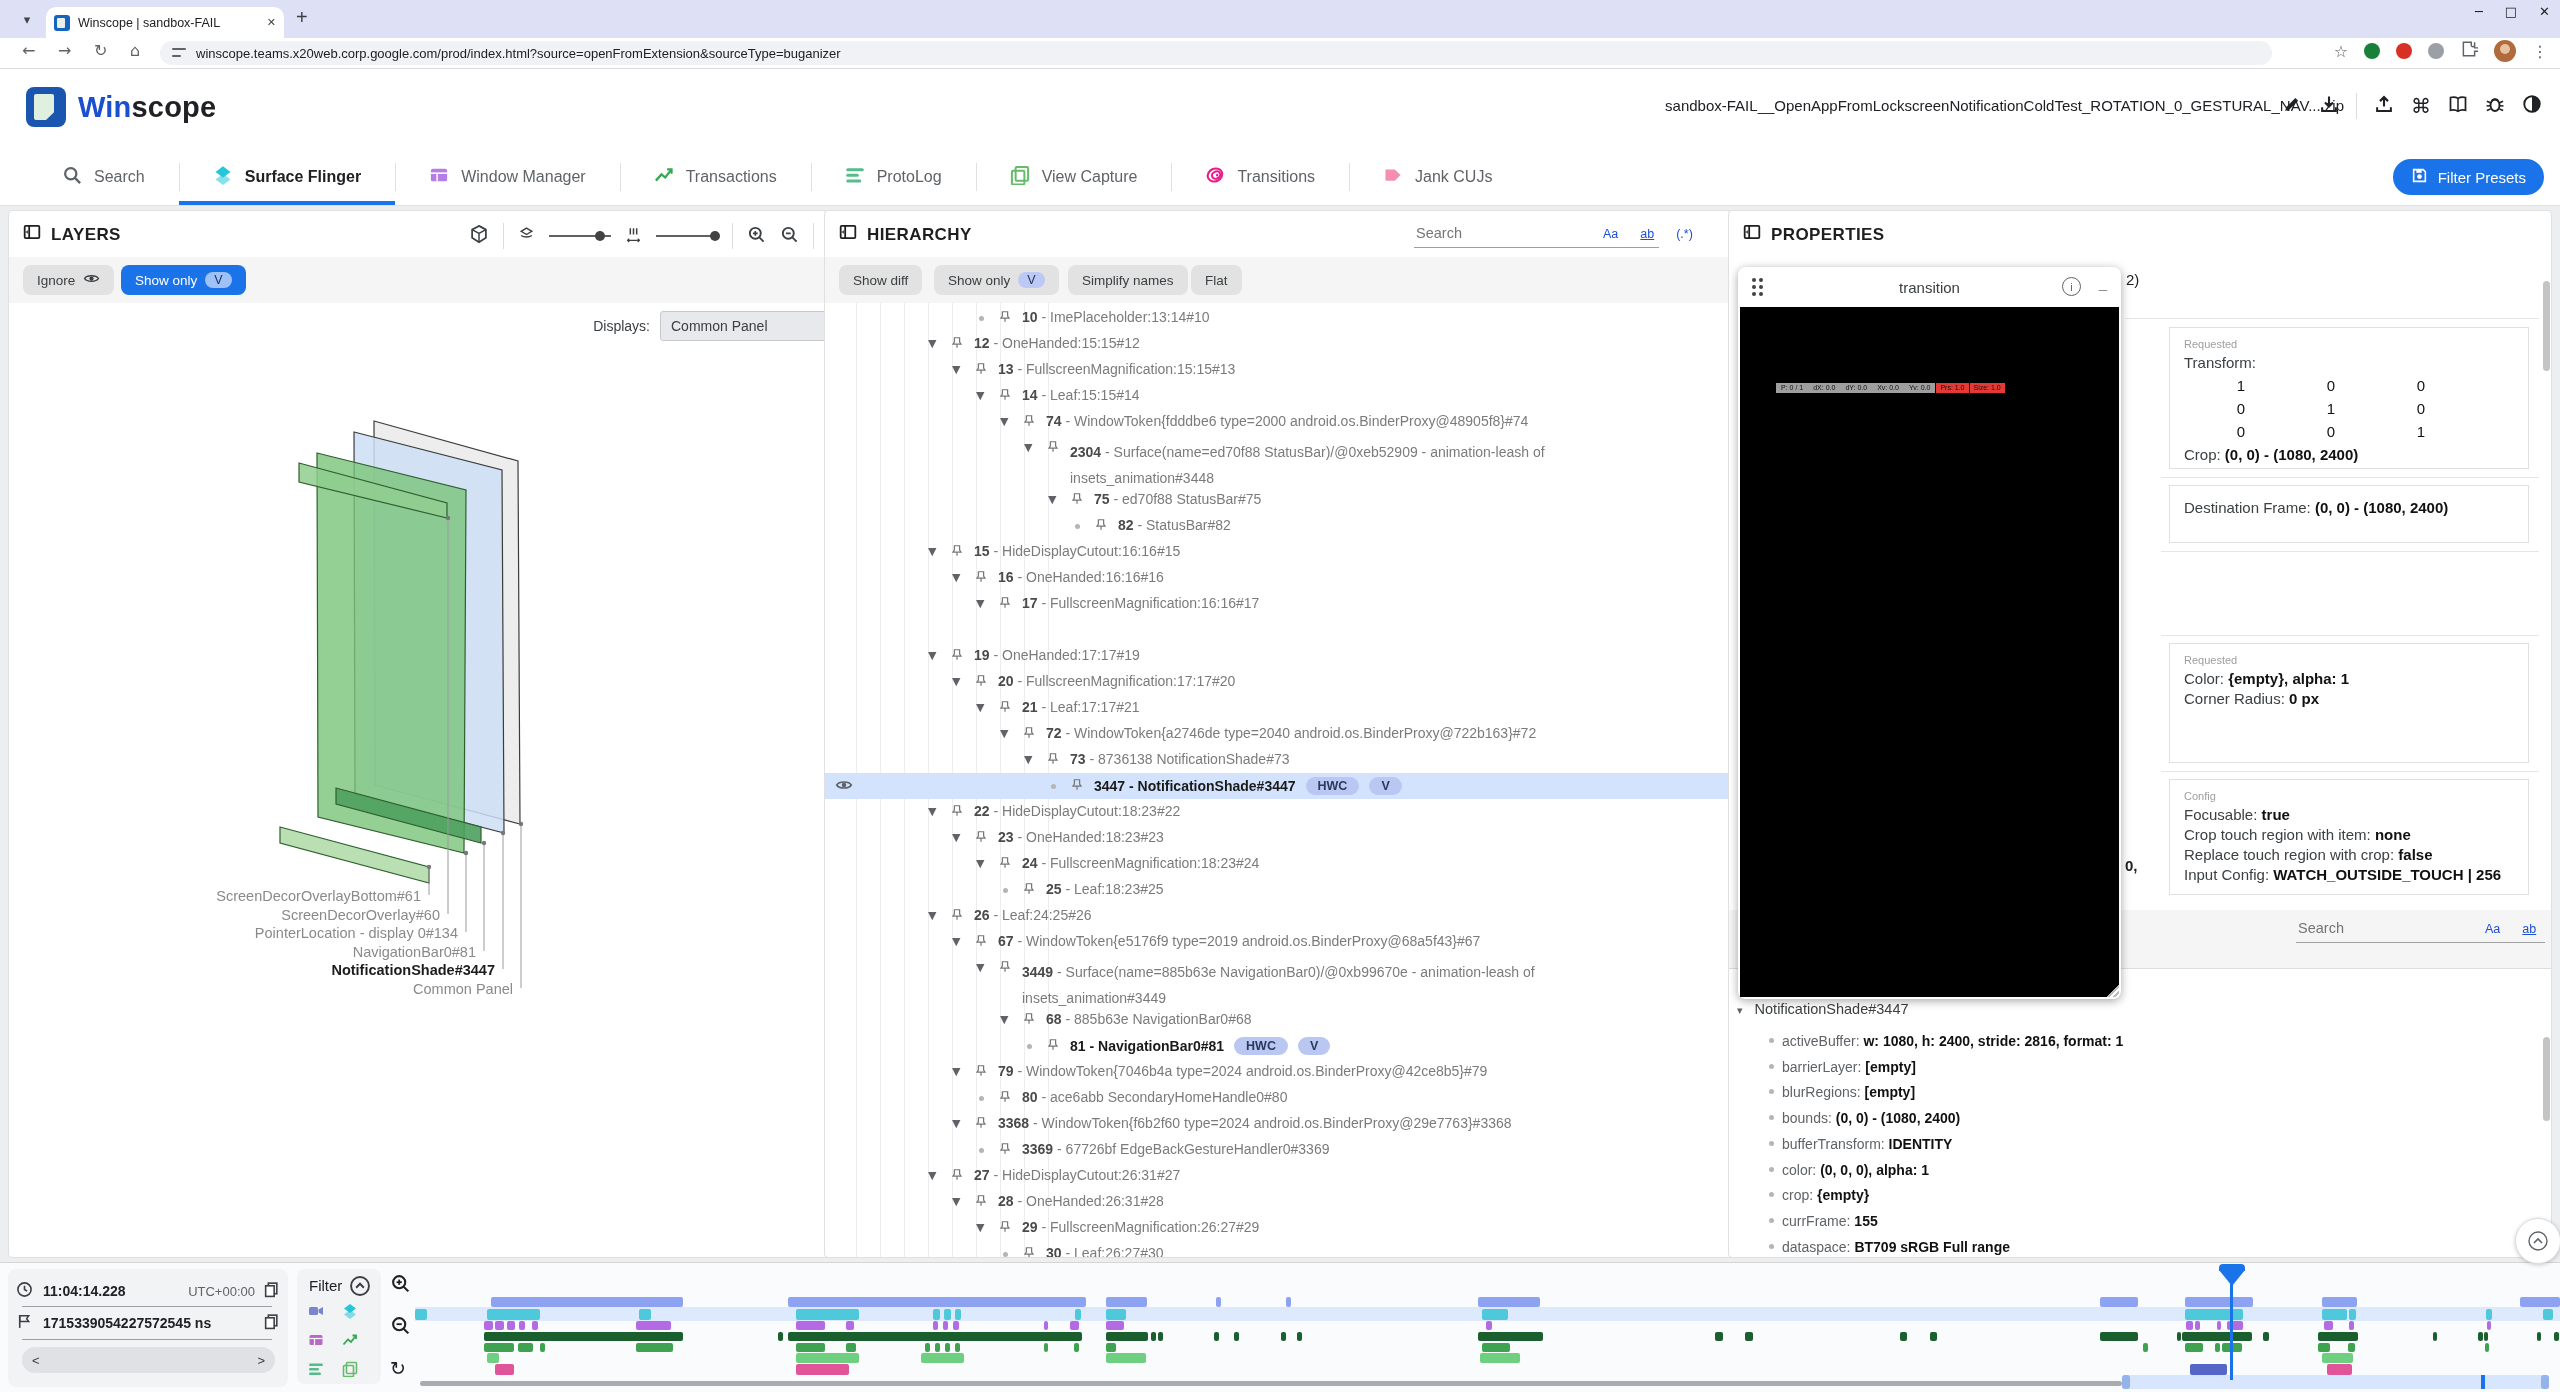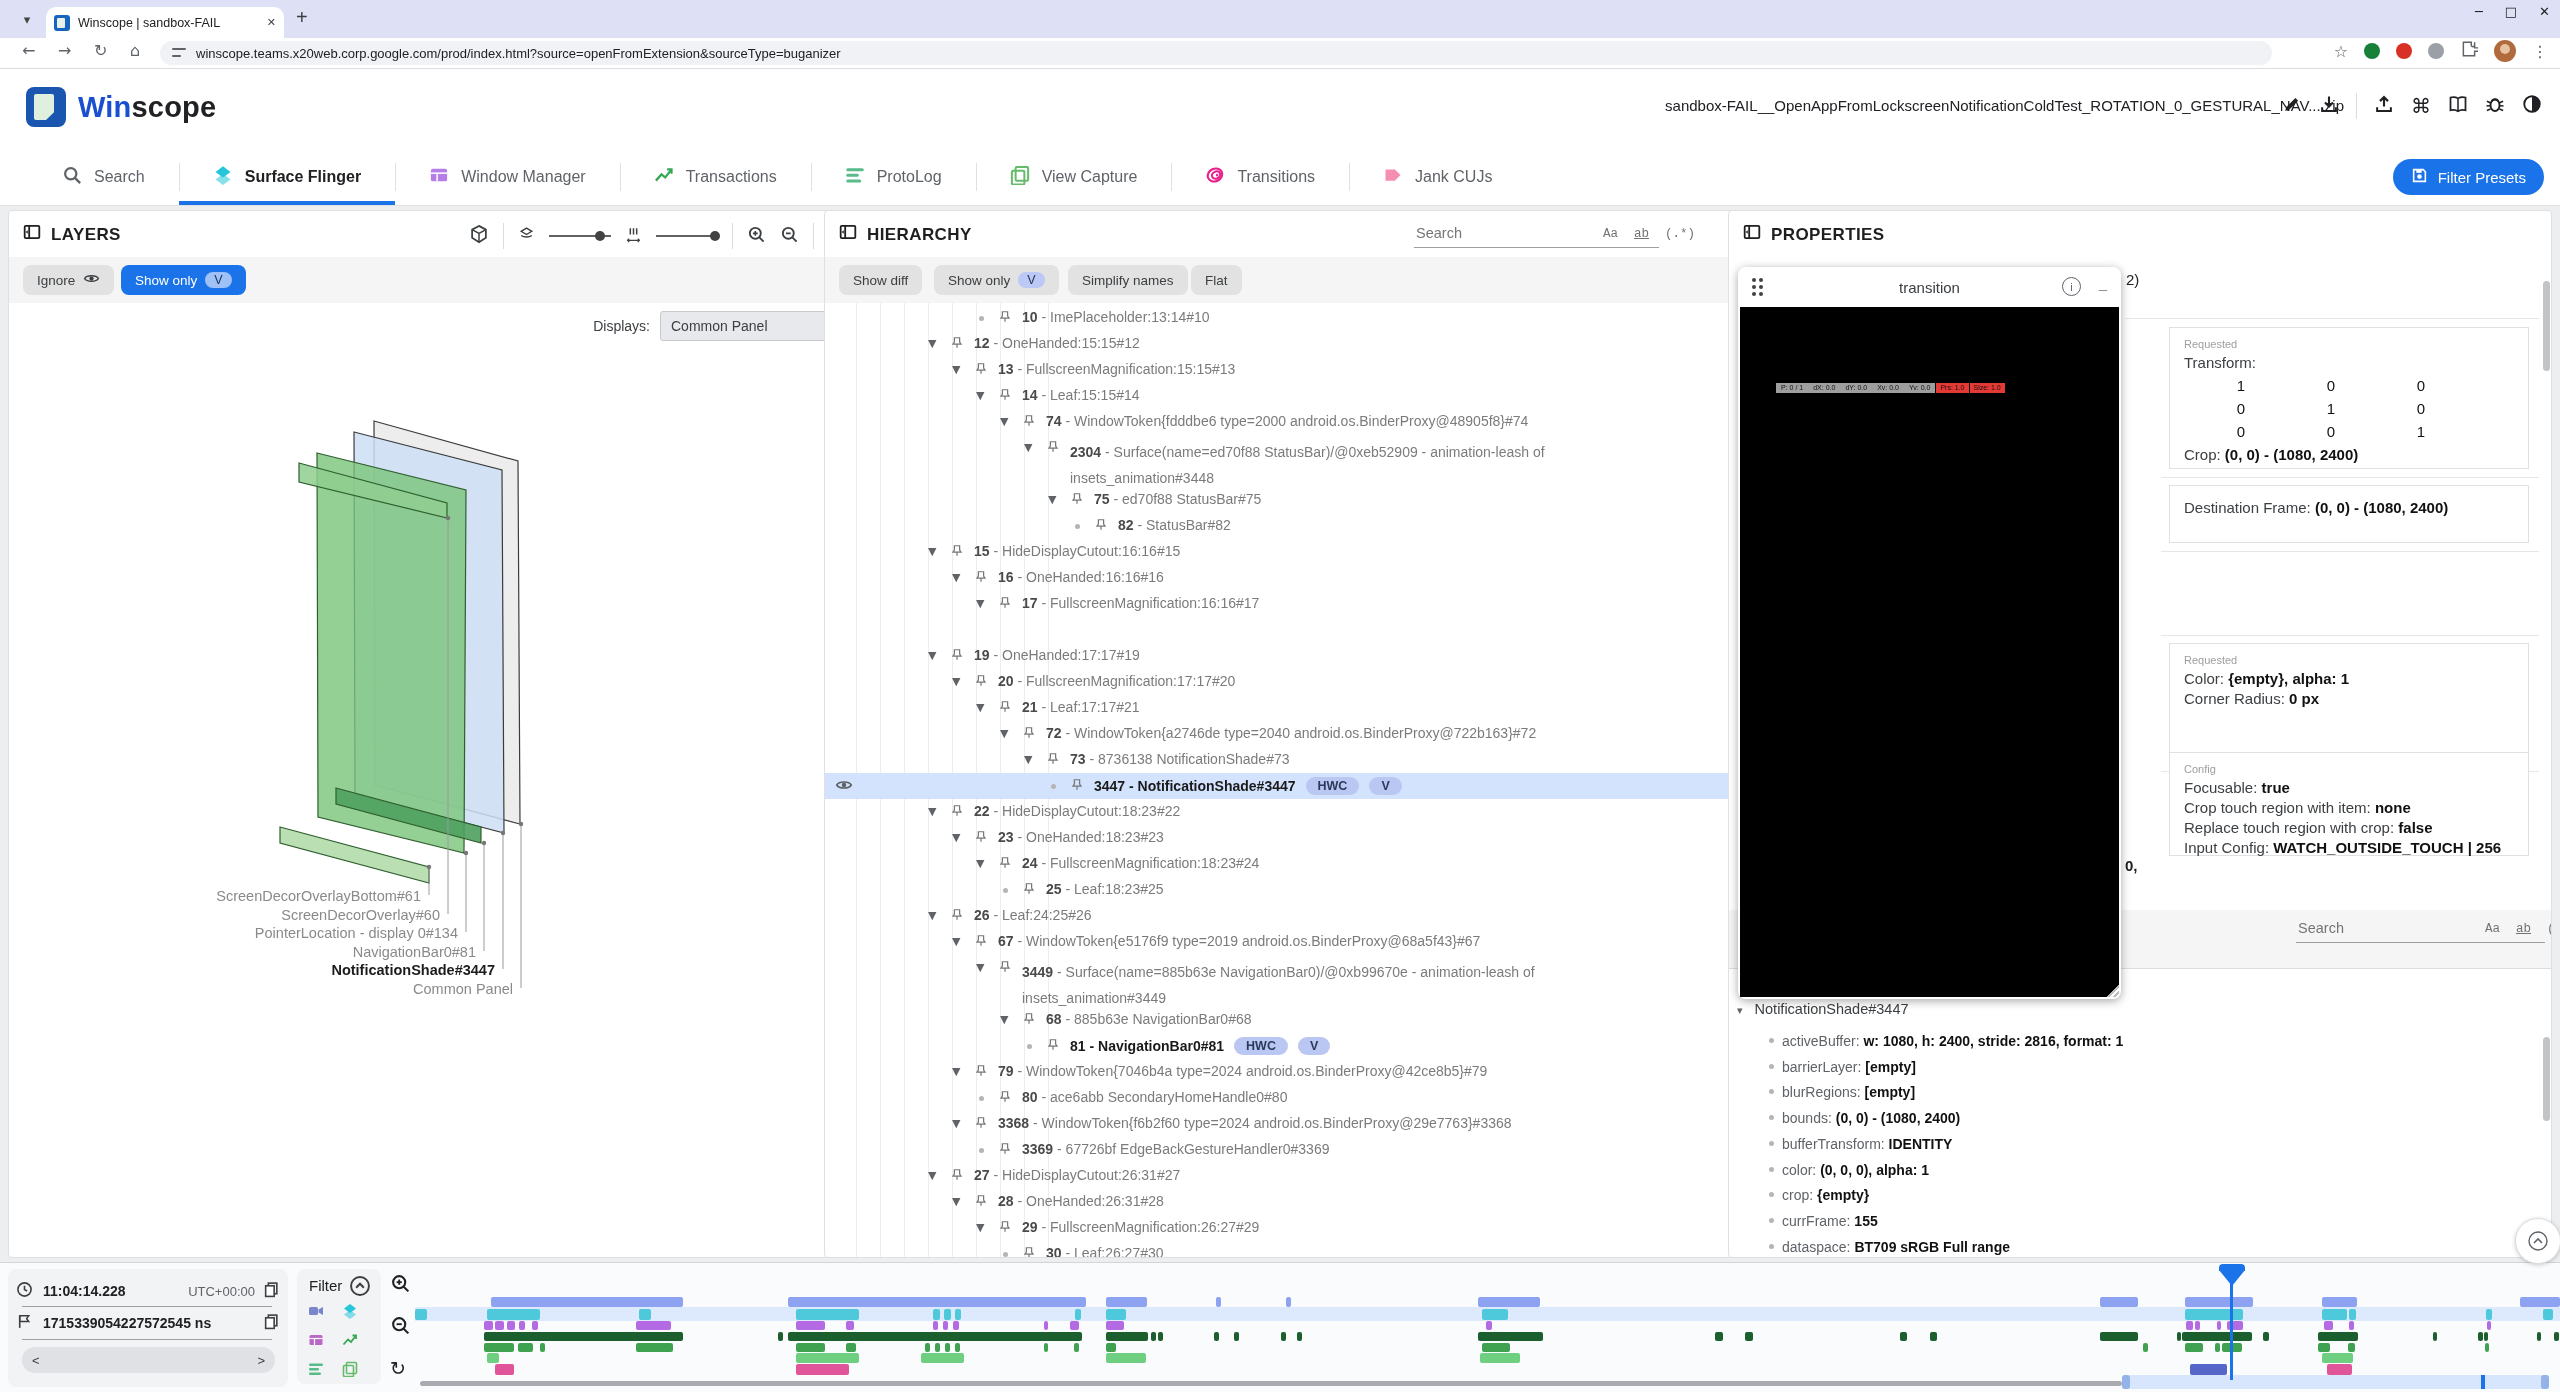--- a/index.html
+++ b/index.html
@@ -73,21 +73,21 @@
   .slider i{position:absolute;right:-2px;top:-4px;width:10px;height:10px;border-radius:50%;background:#424242;}
   .displays{position:absolute;right:12px;top:54px;display:flex;align-items:center;gap:10px;font-size:14px;color:#3c4043;}
   .displays .sel{width:182px;height:30px;background:#e7e9ec;border:1px solid #c7c9cc;border-radius:3px;
                  display:flex;align-items:center;justify-content:space-between;padding:0 10px;box-sizing:border-box;font-size:14px;}
   .lay-label{position:absolute;font-size:14.5px;color:#8a8a8a;white-space:nowrap;}
   .lay-label.bold{color:#1c1c1c;font-weight:bold;}
 
   
   .search-box{position:absolute;display:flex;align-items:flex-end;border-bottom:1px solid #9e9e9e;}
   .search-box input{border:none;outline:none;background:transparent;font-size:14.5px;font-family:inherit;flex:1;color:#202124;padding:0 0 6px 2px;}
-  .match-ics{display:flex;gap:16px;font-size:12.5px;color:#737373;padding-bottom:6px;font-family:Liberation Mono, monospace;}
+  .match-ics{display:flex;gap:22px;font-size:12.5px;color:#1d4ed8;padding-bottom:6px;}
   .match-ics .u{text-decoration:underline;}
   #tree{position:absolute;left:0;top:92px;right:8px;bottom:0;}
   .guide{position:absolute;top:0;bottom:0;width:1px;background:#ededed;}
   .trow{position:absolute;left:0;right:0;height:26px;font-size:14px;color:#7b7b7b;}
   .trow.sel{background:#d3e3fd;}
   .trow .arr{position:absolute;font-size:11px;color:#5f6368;top:6px;}
   .trow .blt{position:absolute;width:5px;height:5px;border-radius:50%;background:#b5b5b5;top:11px;}
   .trow .pin{position:absolute;top:5px;}
   .trow .txt{position:absolute;top:4px;white-space:nowrap;}
   .trow .txt b{color:#4a4a4a;font-weight:bold;}
@@ -780,21 +780,21 @@
         <div class="pl"><span>Destination Frame: </span><b>(0, 0) - (1080, 2400)</b></div>
       </div>
       <div class="pdiv" style="top:340px"></div>
       <div class="pdiv" style="top:424px"></div>
       <div class="pcard" style="top:432px;height:120px" id="card-requested">
         <div class="sec">Requested</div>
       <div class="pl"><span>Color: </span><b>{empty}, alpha: 1</b></div>
           <div class="pl"><span>Corner Radius: </span><b>0 px</b></div>
         </div>
       <div class="pdiv" style="top:560px"></div>
-      <div class="pcard" style="top:541px;height:104px" id="card-config">
+      <div class="pcard" style="top:568px;height:116px" id="card-config">
         <div class="sec">Config</div>
       <div class="pl"><span>Focusable: </span><b>true</b></div>
           <div class="pl"><span>Crop touch region with item: </span><b>none</b></div>
           <div class="pl"><span>Replace touch region with crop: </span><b>false</b></div>
           <div class="pl"><span>Input Config: </span><b>WATCH_OUTSIDE_TOUCH | 256</b></div>
         </div>
       <span class="fragment" style="left:396px;top:646px;font-weight:bold">0,</span>
 
       <div class="sbar" style="right:1px;top:70px;height:90px"></div>
 

